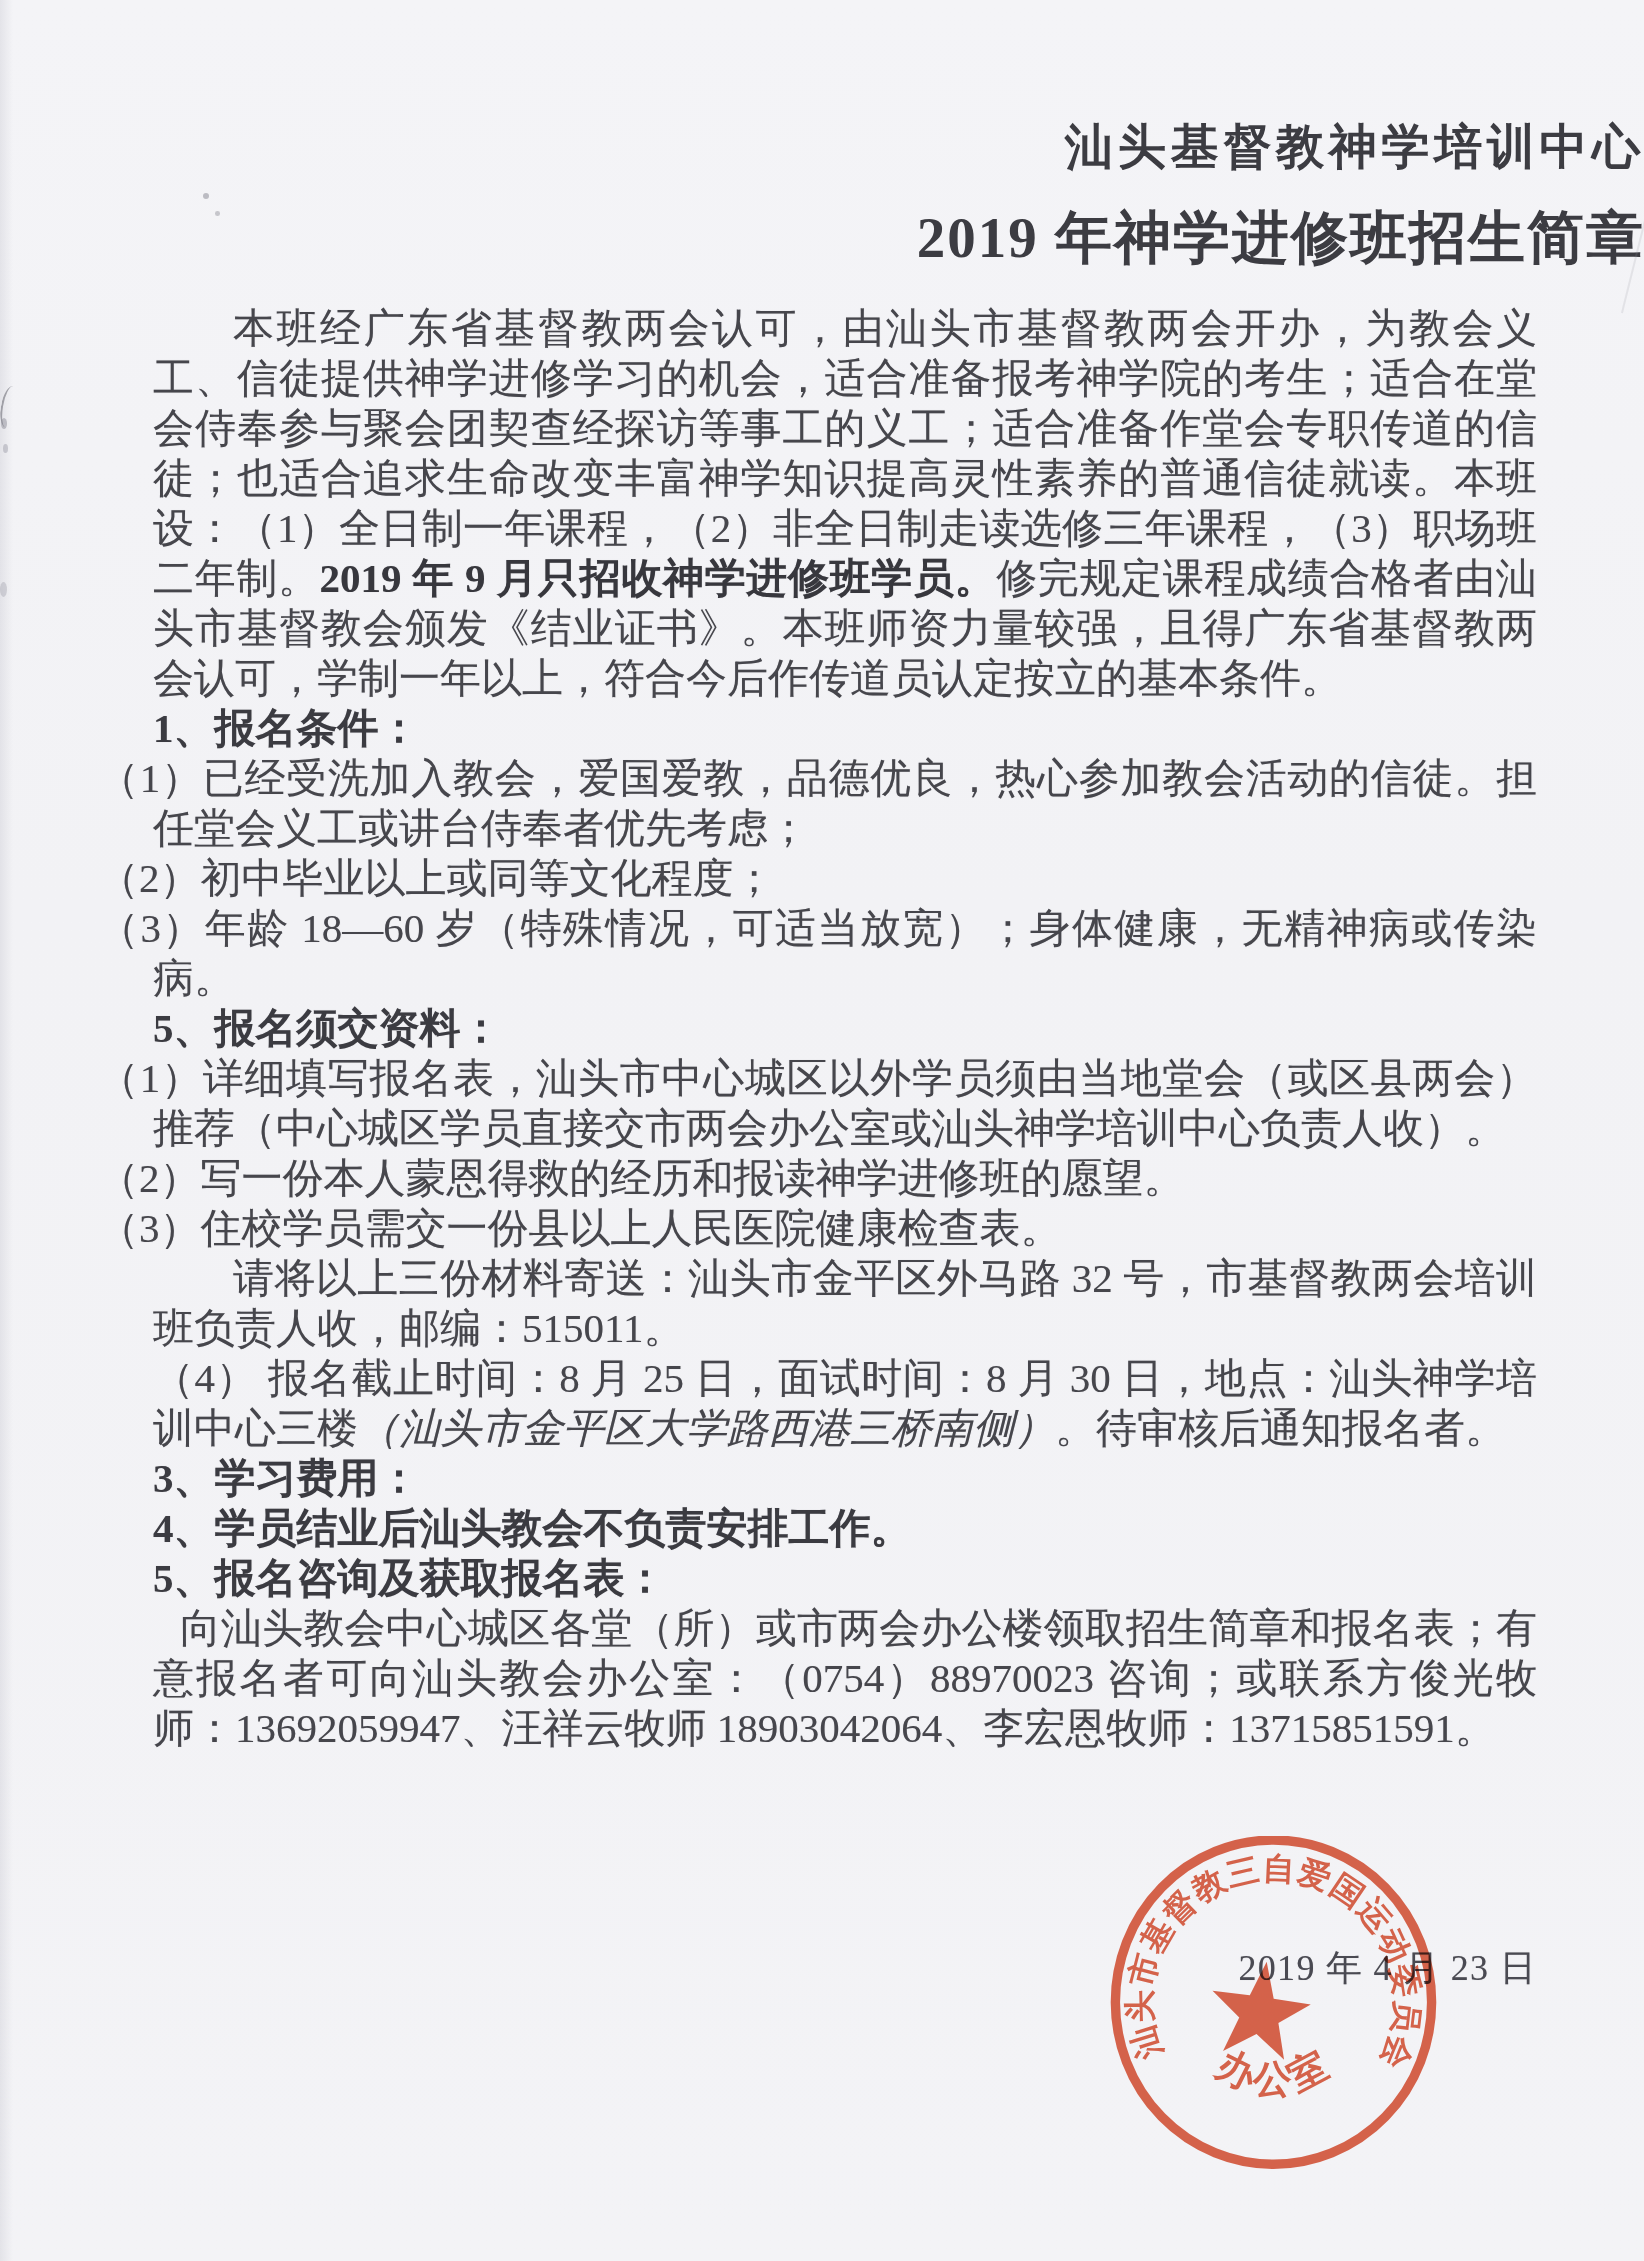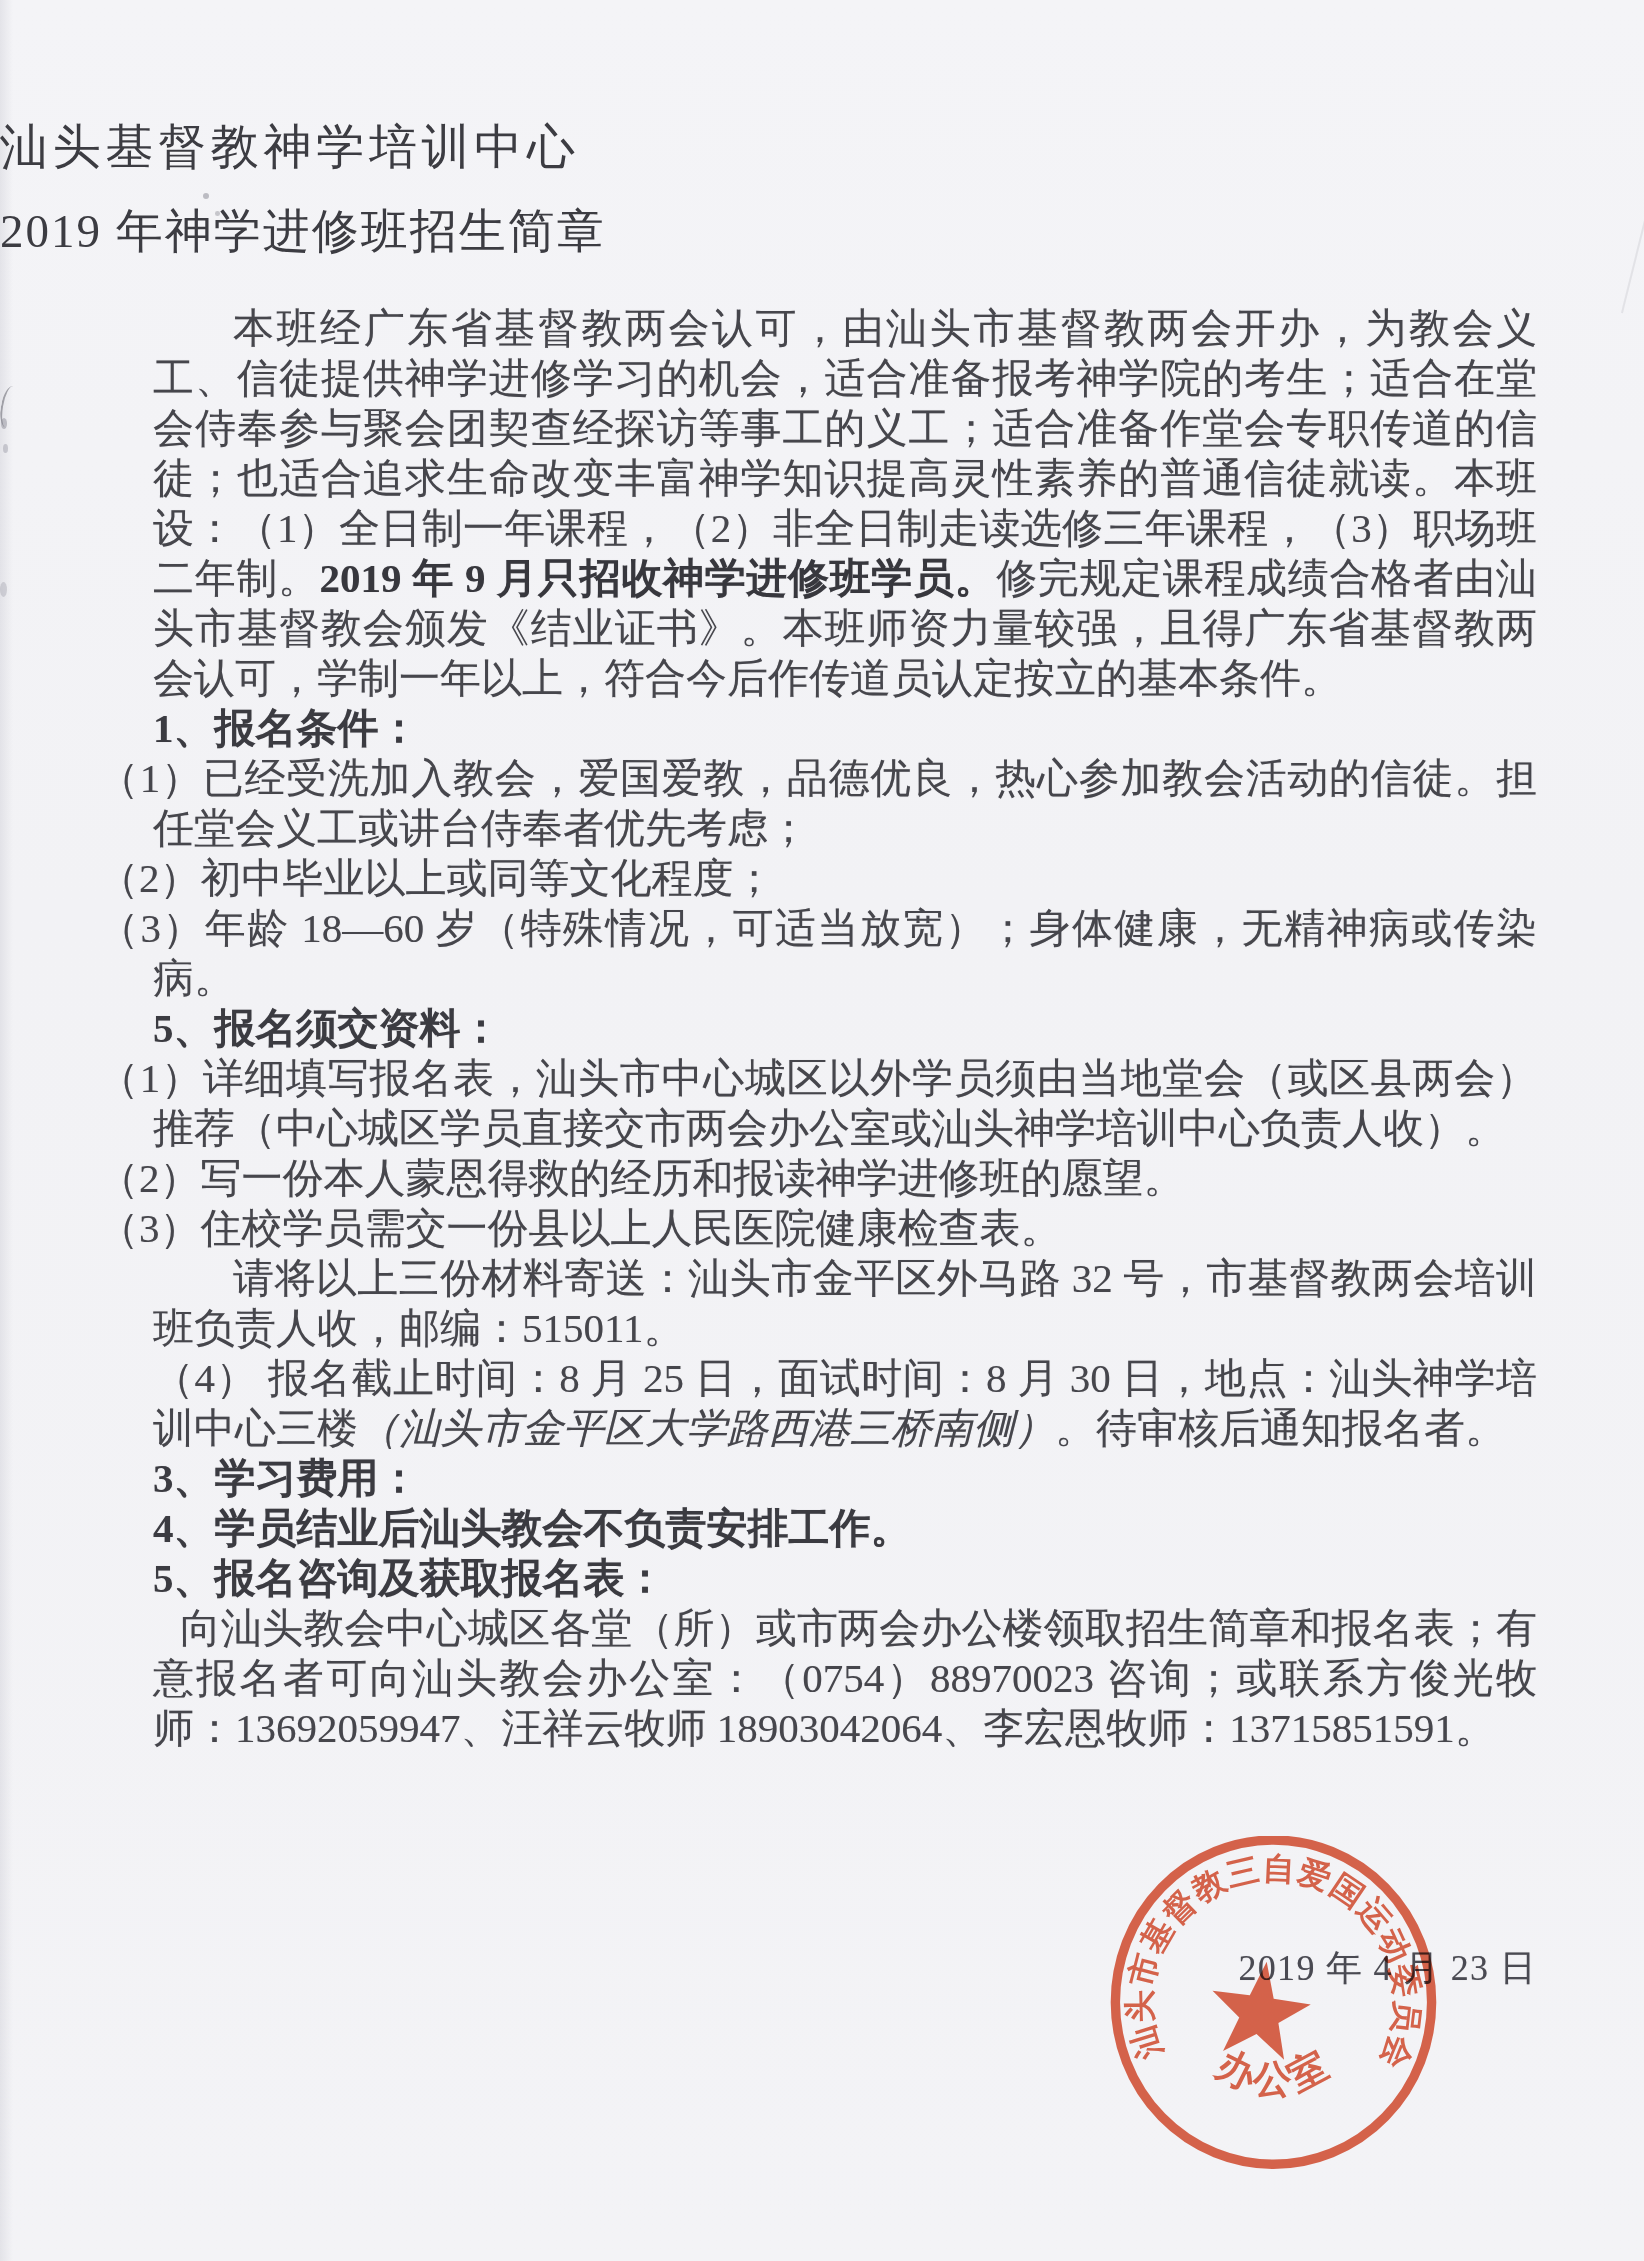--- a/index.html
+++ b/index.html
@@ -11,25 +11,25 @@
   .page{
     position:relative;width:1645px;height:2261px;overflow:hidden;
     background:linear-gradient(180deg,#f4f4f7 0%,#f2f2f5 40%,#f3f3f6 100%);
     color:#46464c;
   }
   .edge-shade{
     position:absolute;left:0;top:0;width:13.4px;height:100%;
     background:linear-gradient(90deg,rgba(185,185,196,.28),rgba(185,185,196,0));
   }
   .title,.subtitle{
-    position:absolute;left:0;width:100%;text-align:left;
-    font-weight:normal;color:#3c3c42;
+    position:absolute;left:0;width:100%;text-align:right;
+    font-weight:bold;color:#3c3c42;
   }
   .title{top:115px;font-size:48px;letter-spacing:4.7px;}
-  .subtitle{top:200px;font-size:47px;letter-spacing:2px;}
+  .subtitle{top:200px;font-size:57px;letter-spacing:2px;}
   .doc-body{
     position:absolute;left:153px;top:303px;width:1384px;
     font-size:41px;line-height:50px;text-align:justify;
     text-shadow:0 0 0.7px rgba(70,70,78,.35);
   }
   .doc-body p{margin:0;padding:0;}
   .indent{text-indent:80px;}
   .indent-sm{text-indent:27px;}
   .hang{padding-left:55px;text-indent:-55px;}
   .head{font-weight:bold;color:#3b3b41;}

